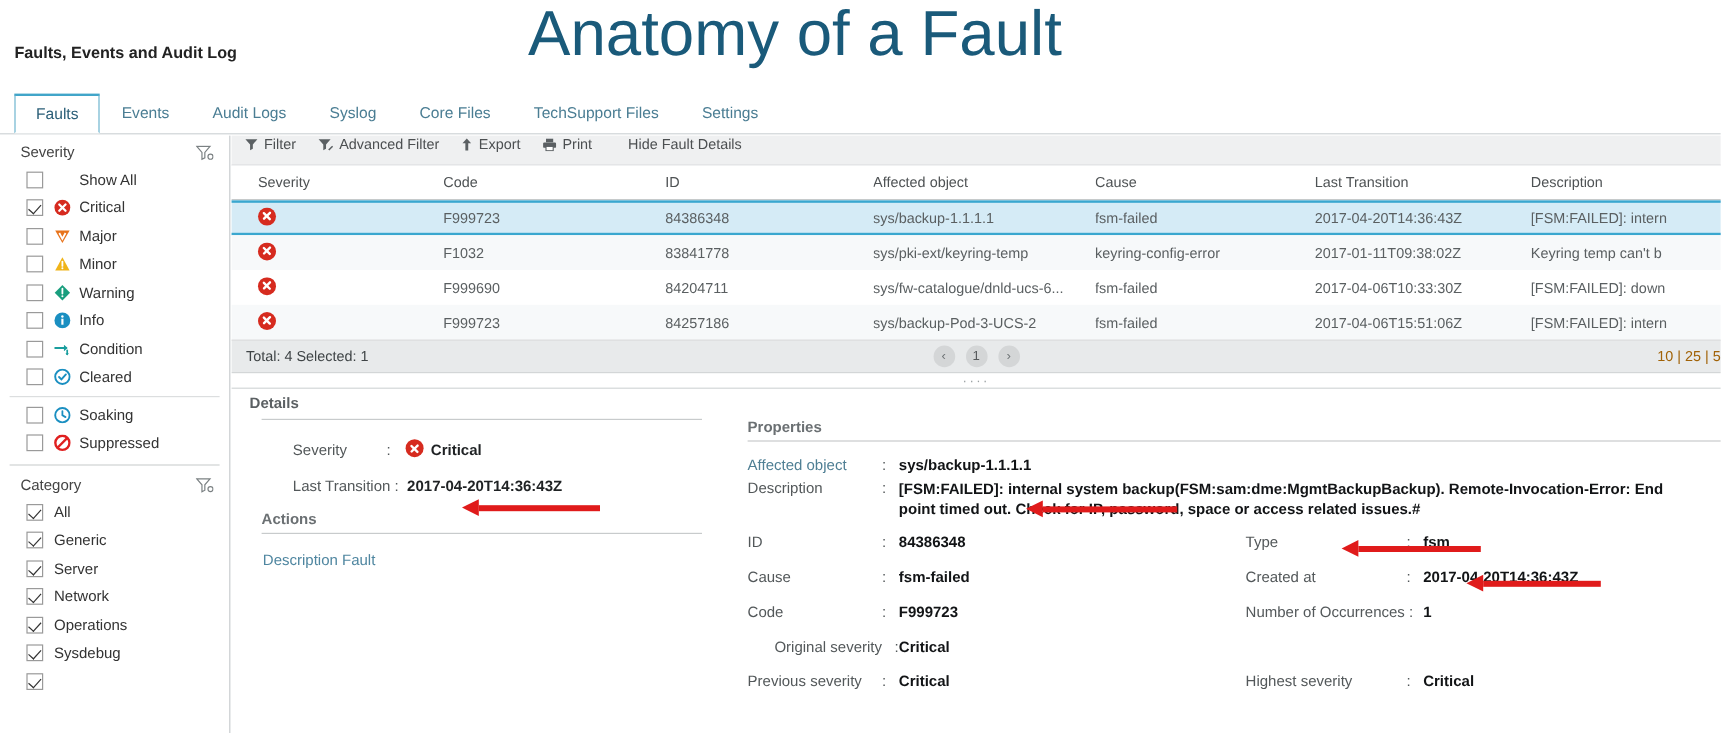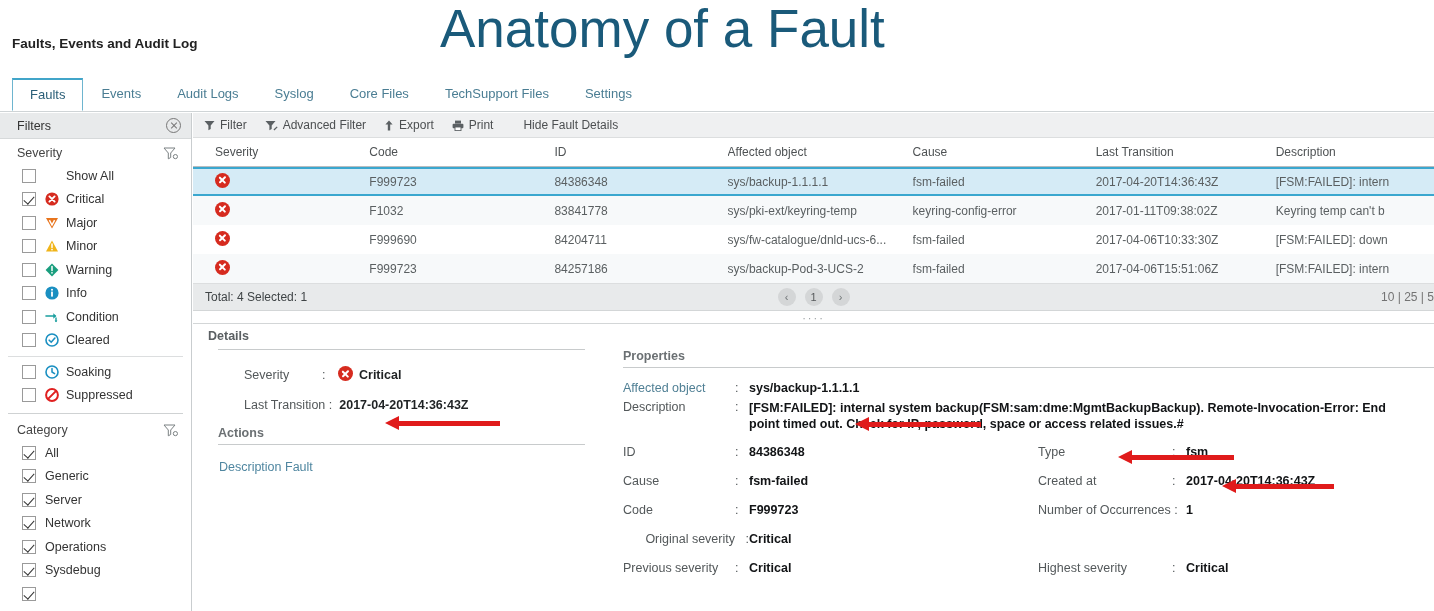--- a/index.html
+++ b/index.html
@@ -92,21 +92,21 @@
   .divider-line { height: 1px; background: #dcdedf; margin: 4px 8px 3px 8px; }
   .grp-sep { height: 1px; background: #cfd2d3; margin: 6px 8px 2px 8px; }
 
   
   .main {
     position: absolute; left: 193px; top: 113px; width: 1241px; height: 498px;
     background: #fff;
   }
 
   .toolbar {
-    height: 25px; background: #eff0f1; display: flex; align-items: center;
+    height: 25px; background: #eff0f1; display: flex; align-items: flex-start;
     padding-left: 11px; border-bottom: 1px solid #dcdedf;
   }
   .tbtn {
     display: flex; align-items: center; font-size: 12px; color: #4c4f51;
     margin-right: 18px; cursor: pointer; white-space: nowrap;
   }
   .tbtn .ti { margin-right: 5px; display: flex; align-items: center; }
   .tbtn-plain { font-size: 12px; color: #4c4f51; margin-left: 12px; cursor: pointer; }
 
   
@@ -153,21 +153,21 @@
   .page-total { font-size: 12px; color: #3f4446; padding-left: 12px; }
   .pager { position: absolute; left: 0; right: 0; display: flex; justify-content: center;
            align-items: center; gap: 9px; pointer-events: none; }
   .pg {
     width: 18px; height: 18px; border-radius: 50%; background: #d4d6d7;
     display: flex; align-items: center; justify-content: center;
     font-size: 11px; color: #6e7375; pointer-events: auto; cursor: pointer;
   }
   .pg.cur { background: #d4d6d7; color: #56595b; }
   .page-sizes {
-    position: absolute; right: 0px; font-size: 12px; color: #737373; white-space: nowrap;
+    position: absolute; right: 0px; font-size: 12px; color: #a16207; white-space: nowrap;
   }
 
   .splitter { height: 14px; background: #fff; position: relative; }
   .splitter .dots {
     position: absolute; left: 50%; top: 2px; transform: translateX(-50%);
     font-size: 11px; color: #9aa0a2; letter-spacing: 2px;
   }
   .splitter::before {
     content: ""; position: absolute; left: 0; right: 0; top: 0; height: 1px; background: #d3d6d7;
   }
@@ -223,24 +223,20 @@
         <div class="tab">Events</div>
         <div class="tab">Audit Logs</div>
         <div class="tab">Syslog</div>
         <div class="tab">Core Files</div>
         <div class="tab">TechSupport Files</div>
         <div class="tab">Settings</div>
       </div>
   </div>
 
   <div class="filters-panel">
-    <div class="filters-head">
-      <span class="filters-head-title">Filters</span>
-      <span class="icon-close-circle"></span>
-    </div>
 
     <div class="group-head">
       <span class="group-title">Severity</span>
       <span class="icon-funnel">
         <svg width="15" height="13" viewBox="0 0 15 13">
             <path d="M1 1h11l-4.3 5v4.5l-2.4 1.3V6z" fill="none" stroke="#7b8183" stroke-width="1"></path>
             <circle cx="12.4" cy="9.6" r="2.1" fill="none" stroke="#7b8183" stroke-width="1"></circle>
           </svg>
       </span>
     </div>

